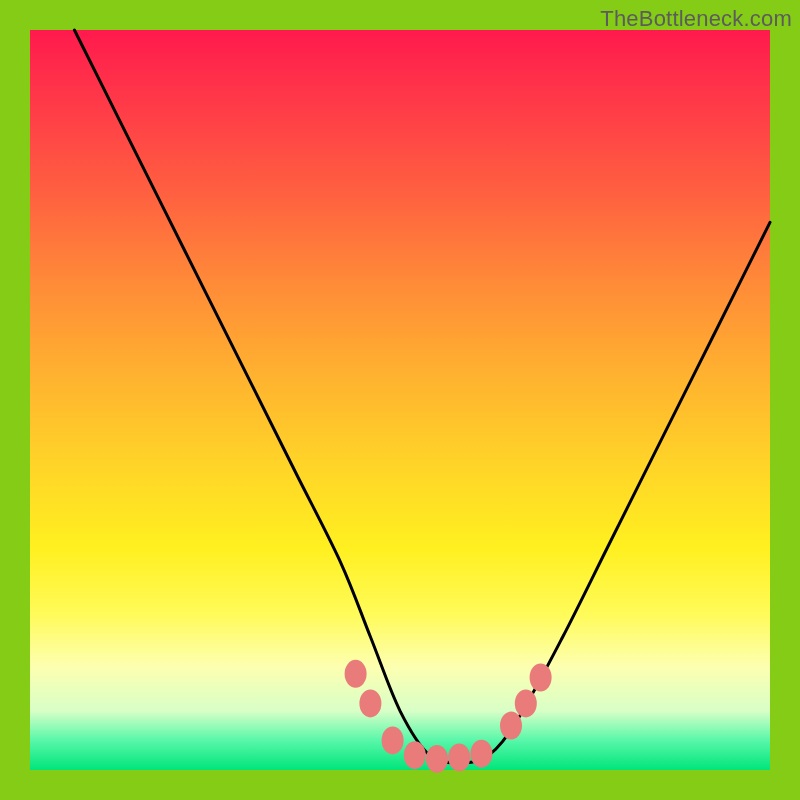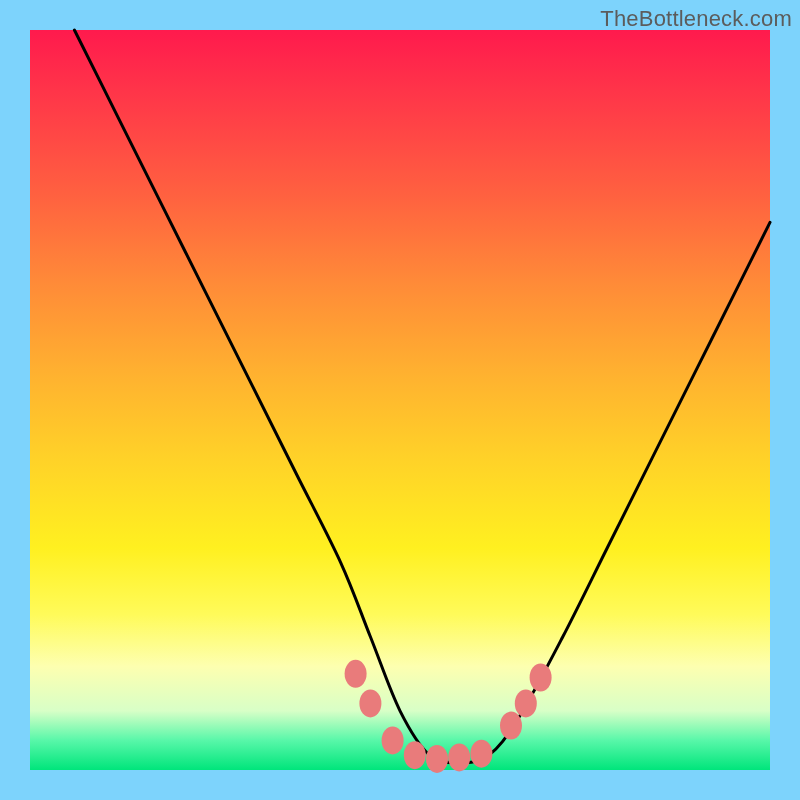--- a/index.html
+++ b/index.html
@@ -8,21 +8,21 @@
     width: 800px;
     height: 800px;
     overflow: hidden;
     background: #000;
     font-family: Arial, Helvetica, sans-serif;
   }
   .frame {
     position: absolute;
     left: 0; top: 0;
     width: 800px; height: 800px;
-    background: #7dd3fc;
+    background: #84cc16;
   }
   .plot {
     position: absolute;
     left: 30px; top: 30px;
     width: 740px; height: 740px;
     background: linear-gradient(to bottom,
       #ff1a4d 0%,
       #ff3a48 10%,
       #ff6040 22%,
       #ff8a38 34%,

